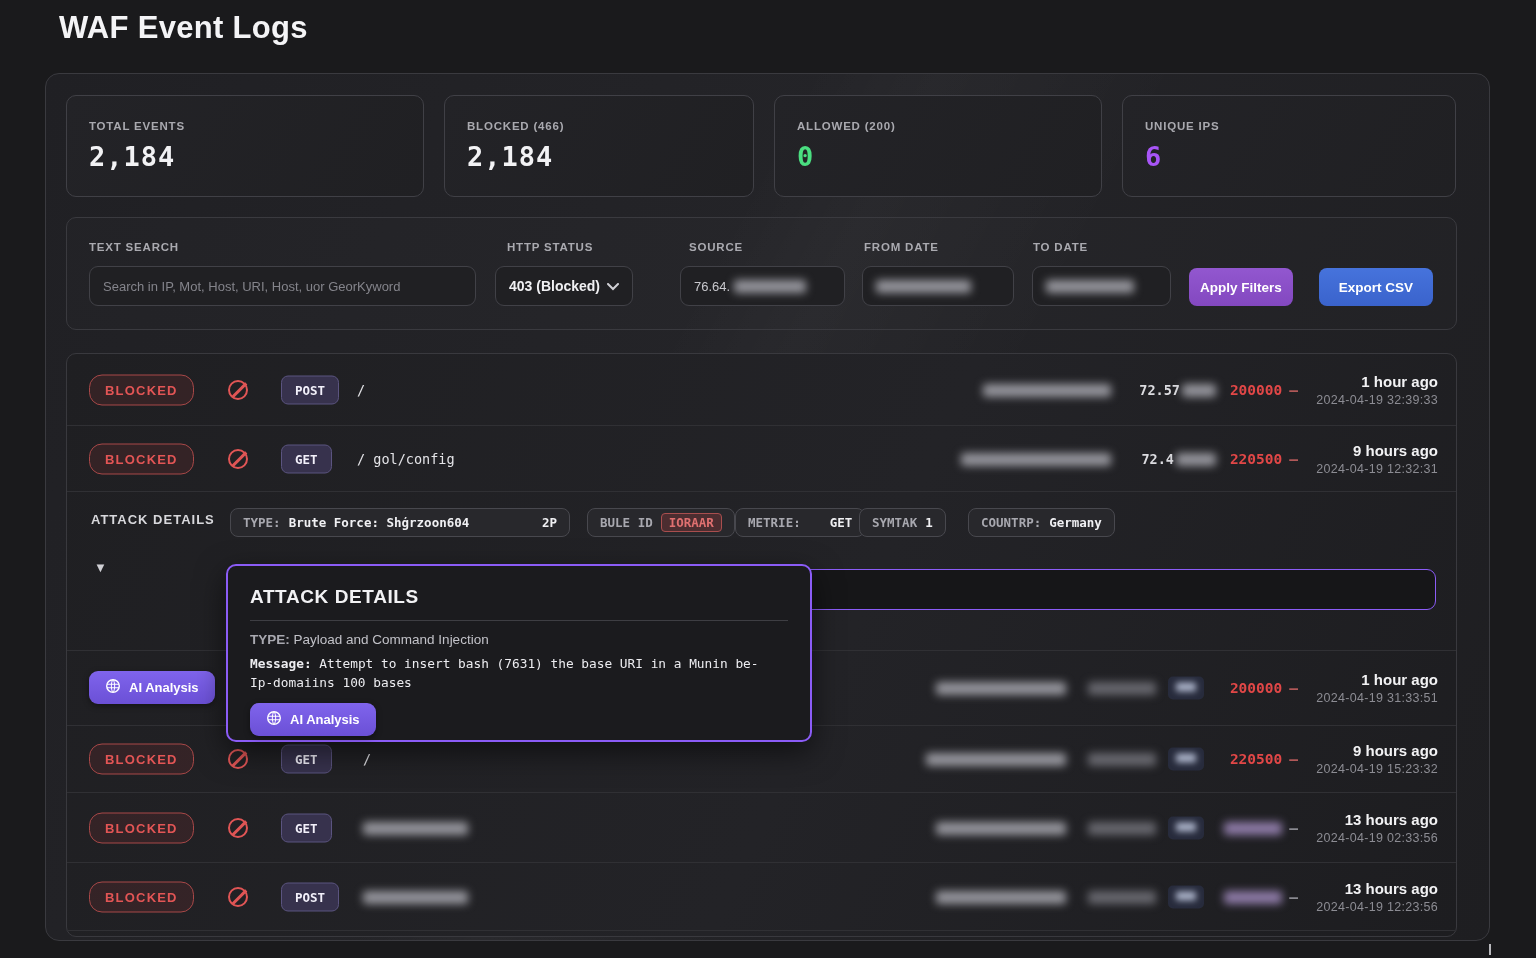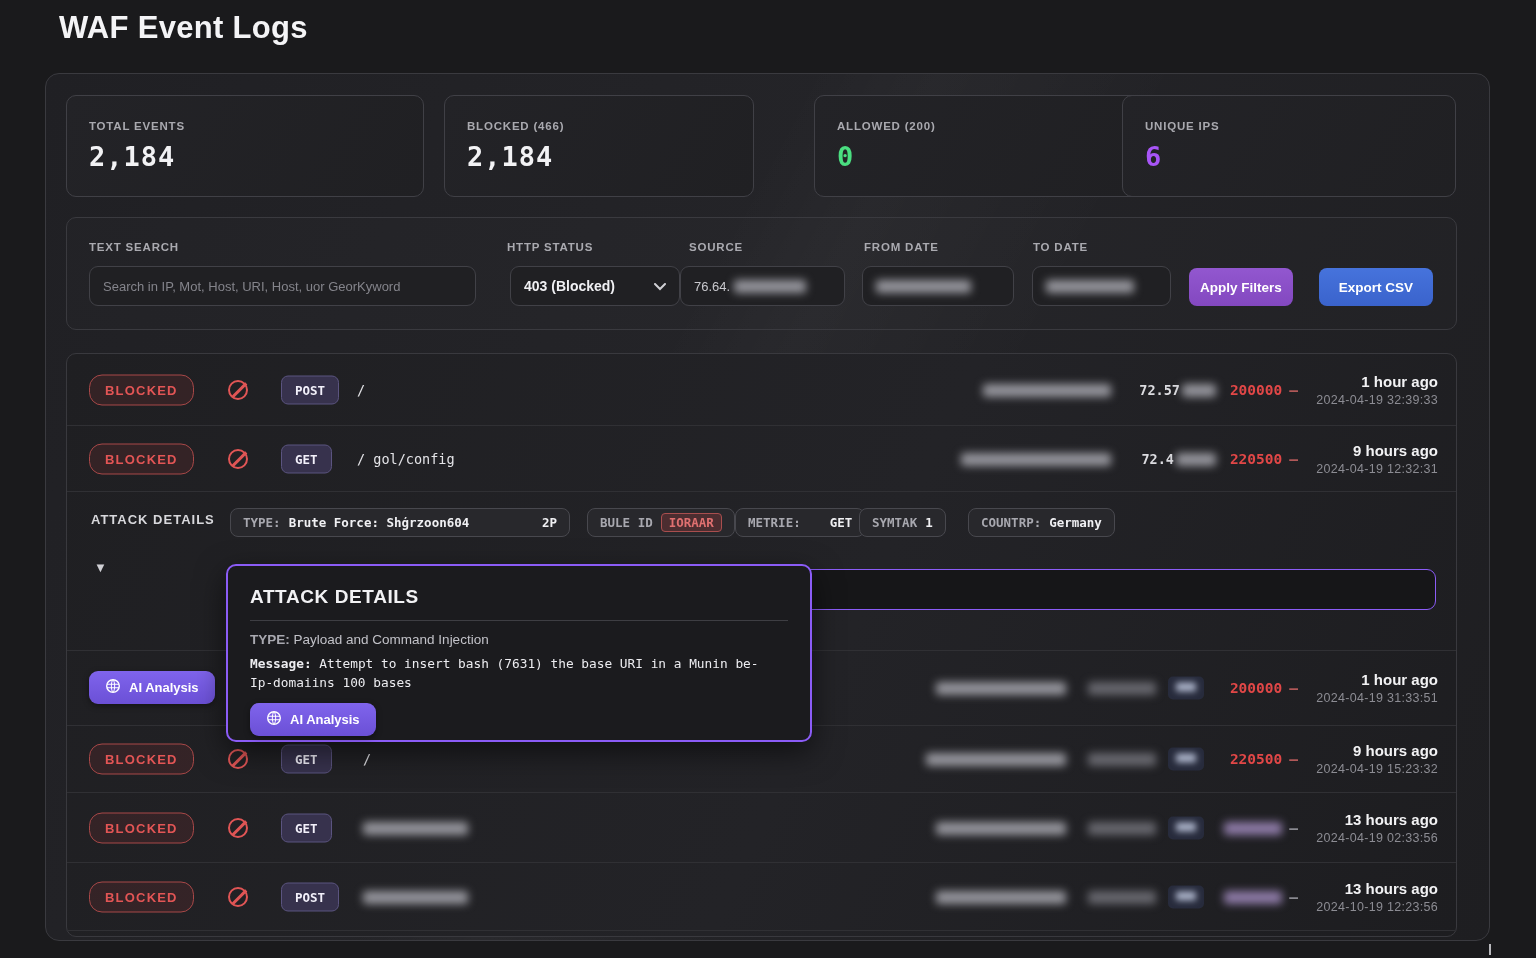--- a/index.html
+++ b/index.html
@@ -136,34 +136,34 @@
   <div class="panel">
 
     <div class="stat-card" style="left:20px;width:358px;">
       <div class="stat-label">TOTAL EVENTS</div>
       <div class="stat-value" style="color: rgb(242, 242, 244);">2,184</div>
     </div>
     <div class="stat-card" style="left:398px;width:310px;">
       <div class="stat-label">BLOCKED (466)</div>
       <div class="stat-value" style="color: rgb(242, 242, 244);">2,184</div>
     </div>
-    <div class="stat-card" style="left:728px;width:328px;margin-left:40px;">
+    <div class="stat-card" style="left:728px;width:328px;">
       <div class="stat-label">ALLOWED (200)</div>
       <div class="stat-value" style="color: rgb(74, 222, 128);">0</div>
     </div>
     <div class="stat-card" style="left:1076px;width:334px;">
       <div class="stat-label">UNIQUE IPS</div>
       <div class="stat-value" style="color: rgb(168, 85, 247);">6</div>
     </div>
 
     <div class="filterbar">
       <div class="flabel" style="left:22px;">TEXT SEARCH</div>
       <input class="fctl" style="left: 22px; width: 387px;" placeholder="Search in IP, Mot, Host, URI, Host, uor GeorKyword">
       <div class="flabel" style="left:428px;padding-left:12px;">HTTP STATUS</div>
-      <div class="fctl fselect" style="left:443px;width:170px;">
+      <div class="fctl fselect" style="left:428px;width:138px;">
         <span>403 (Blocked)</span>
         <span>
           <svg width="12" height="8" viewBox="0 0 12 8">
               <path d="M1 1l5 5 5-5" stroke="#d0d0d5" stroke-width="2" fill="none" stroke-linecap="round"></path>
             </svg>
         </span>
       </div>
       <div class="flabel" style="left:622px;">SOURCE</div>
       <div class="fctl" style="left:613px;width:165px;">
         <span>76.64.</span>
@@ -303,21 +303,21 @@
         <span class="method">POST</span>
         <span class="path" style="left:296px;"><span class="blur-bar" style="width:105px;"></span></span>
         <span class="r-blur1"><span class="blur-bar" style="width:130px;"></span></span>
         <span class="r-blur2"><span class="blur-bar blur-dim" style="width:68px;"></span></span>
         <span class="mini-badge">
             <span></span>
           </span>
         <span class="r-code"><span class="blur-bar blur-purple" style="width:58px;"></span><span class="dash" style="color:#8a8a90;">–</span></span>
         <span class="r-time">
           <div class="r-ago">13 hours ago</div>
-            <div class="r-ts">2024-10-19 12:23:56</div>
+            <div class="r-ts">2024-04-19 12:23:56</div>
         </span>
       </div>
 
       <div class="row" style="top:576px;height:8px;"></div>
     </div>
 
     <div class="popup">
       <div class="popup-title">ATTACK DETAILS</div>
       <div class="popup-divider"></div>
       <div class="popup-type">

